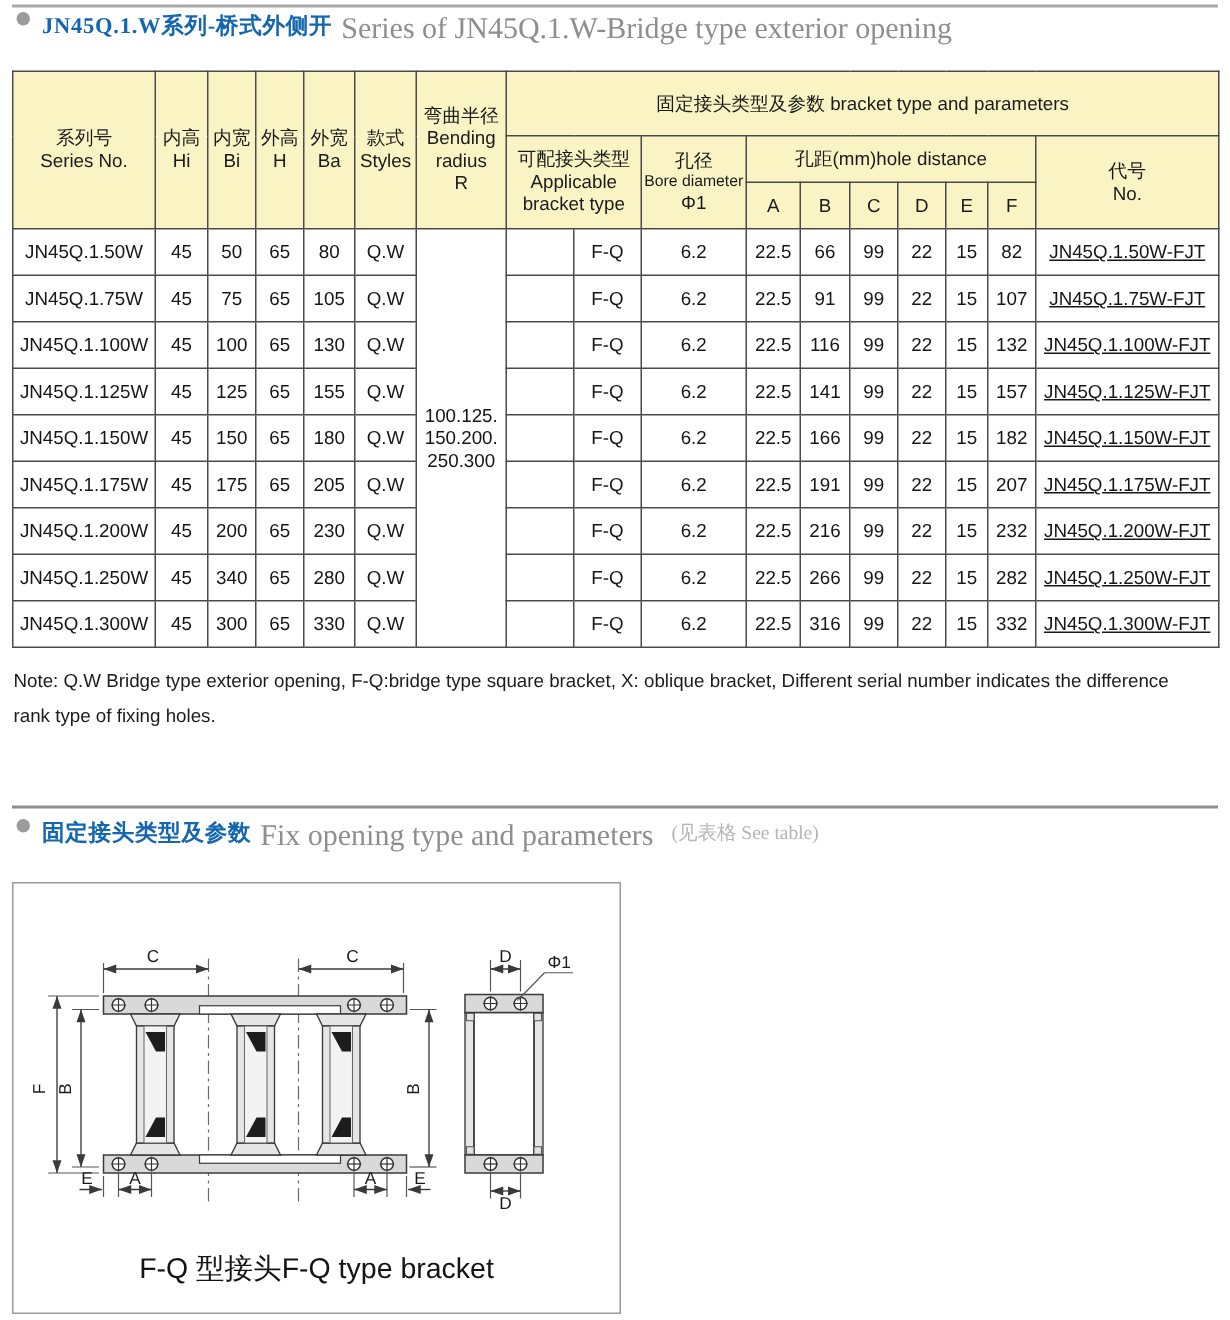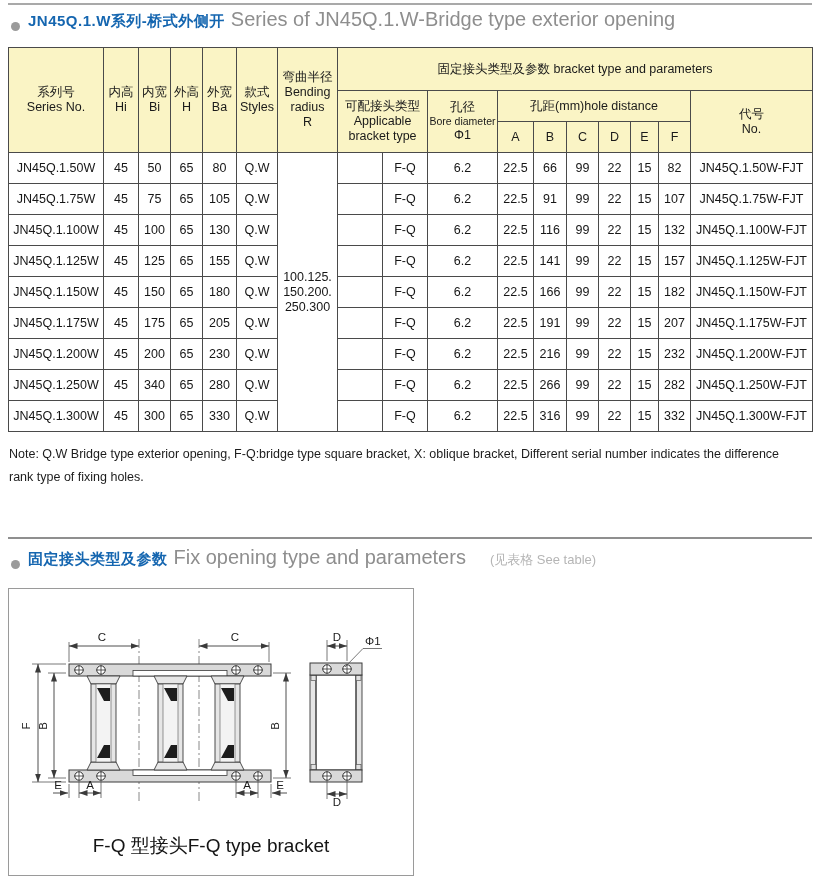--- a/index.html
+++ b/index.html
@@ -1,33 +1,33 @@
 <!DOCTYPE html>
 <html><head>
 <meta charset="utf-8">
 <style>
   html,body{margin:0;padding:0;background:#fff;}
   .page{position:relative;width:820px;height:880px;background:#fff;overflow:hidden;
         font-family:"Liberation Sans","DejaVu Sans",sans-serif;color:#111;}
   .rule{position:absolute;left:8px;width:804px;height:2px;background:#a9a9a9;}
   .rule2{position:absolute;left:8px;width:804px;height:2px;background:#8f8f8f;}
-  .sec-head{position:absolute;left:11px;display:flex;align-items:flex-end;}
+  .sec-head{position:absolute;left:11px;display:flex;align-items:flex-start;font-family:Liberation Serif, serif;}
   .bullet{width:9px;height:9px;border-radius:50%;background:#9b9b9b;margin-right:8px;flex:0 0 auto;}
   .t-zh{font-size:15px;font-weight:bold;color:#1566b0;letter-spacing:0.5px;}
   .t-en{font-size:20px;color:#8e8e8e;margin-left:6px;}
-  .t-note{font-size:13px;color:#b5b5b5;margin-left:24px;}
+  .t-note{font-size:13px;color:#b5b5b5;margin-left:12px;}
 
   table.spec{position:absolute;left:8px;top:47px;width:804px;border-collapse:collapse;table-layout:fixed;}
   table.spec th,table.spec td{border:1px solid #4a4a4a;padding:0;}
   table.spec th{background:#faf4c5;font-weight:normal;font-size:12.5px;line-height:15px;color:#1a1a1a;}
   table.spec td{background:#fff;font-size:12.5px;text-align:center;vertical-align:middle;color:#161616;}
   thead tr.h1{height:43px;} thead tr.h2{height:31px;} thead tr.h3{height:31px;}
   tbody tr{height:31px;}
   td.tl{text-align:left;padding-left:7px;}
-  td.code{text-align:left;padding-left:3px;}
+  td.code{text-align:left;padding-left:3px;text-decoration:underline;}
   .small{font-size:10.5px;line-height:13px;}
   .bendtxt div{line-height:15px;}
 
   .notes{position:absolute;left:9px;top:443px;width:806px;font-size:12.5px;color:#1c1c1c;}
   .notes div{line-height:23px;}
 
   .diag-box{position:absolute;left:8px;top:588px;width:406px;height:288px;border:1px solid #9a9a9a;
             box-sizing:border-box;background:#fff;}
   .caption{position:absolute;left:0;top:244px;width:100%;text-align:center;font-size:19px;color:#141414;}
   .caption .cap-en{}

